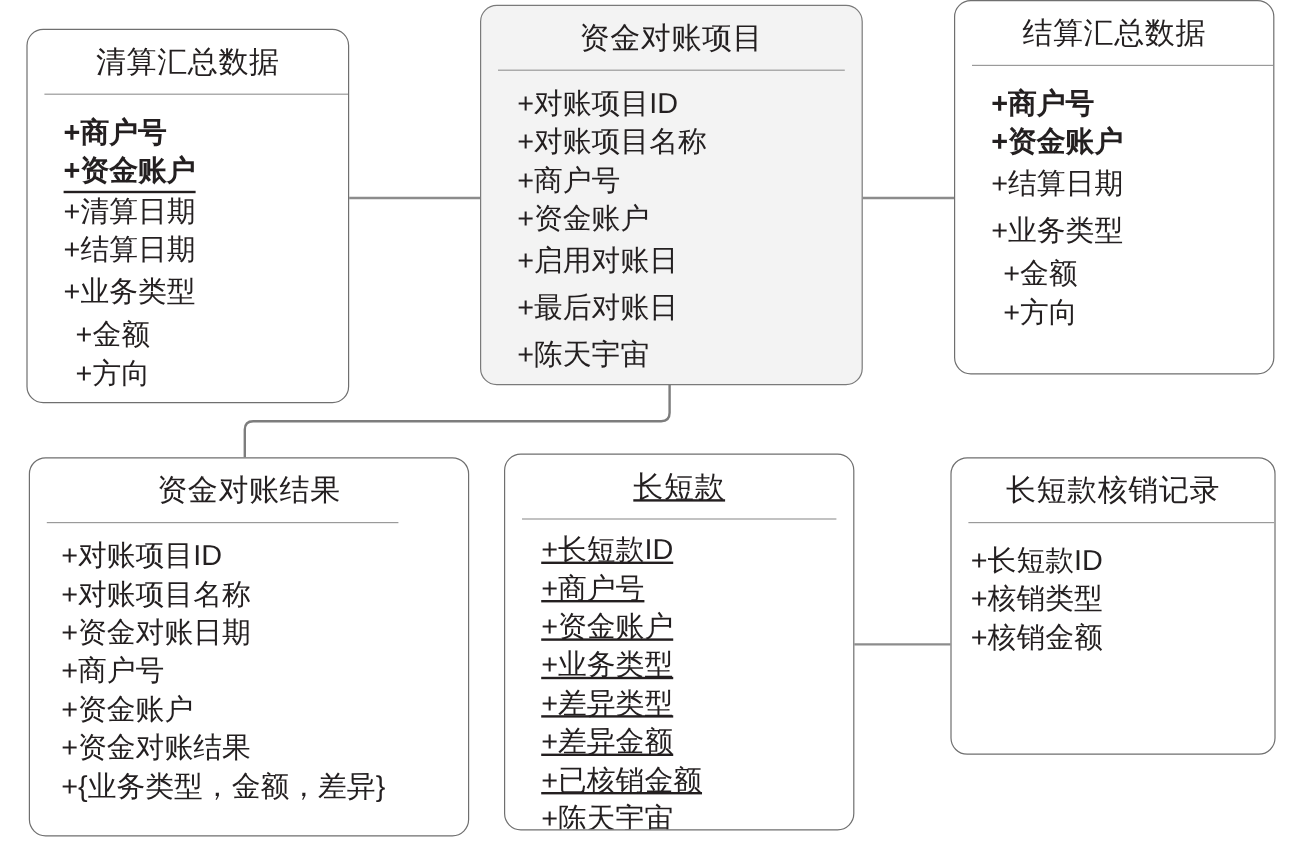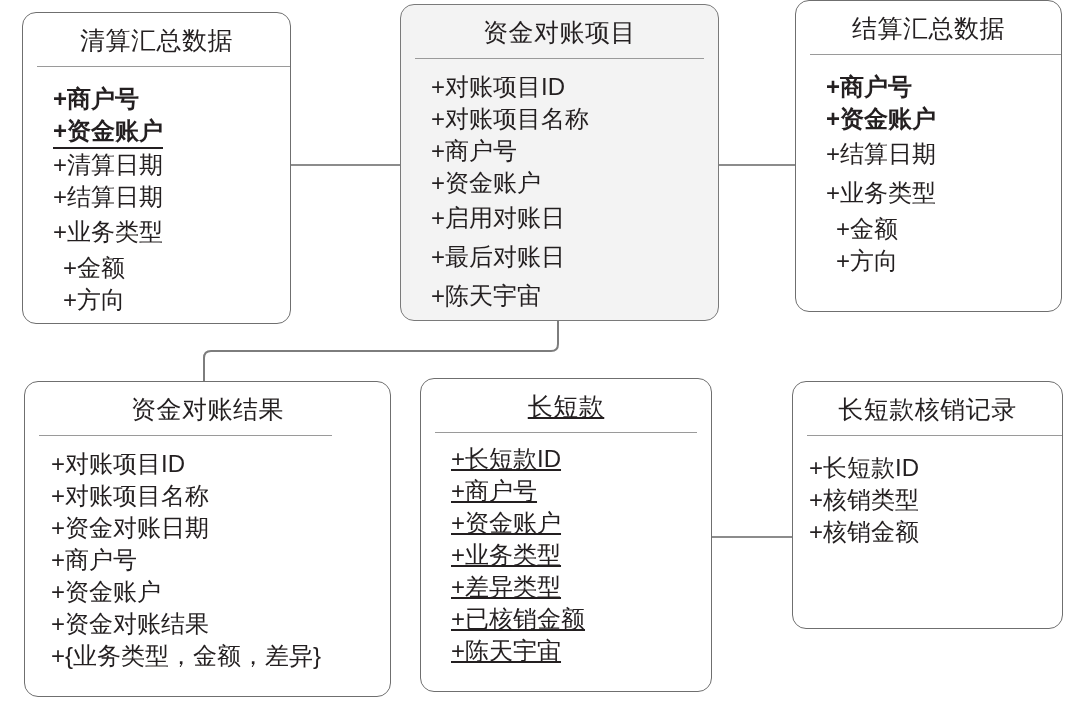--- a/index.html
+++ b/index.html
@@ -101,21 +101,21 @@
 
     <path d="M 291 165 L 400 165" fill="none" stroke="#8c8c8c" stroke-width="2"></path>
 
     <path d="M 719 165 L 795 165" fill="none" stroke="#8c8c8c" stroke-width="2"></path>
 
     <path d="M 558 320 L 558 344 Q 558 351 551 351 L 211 351 Q 204 351 204 358 L 204 381" fill="none" stroke="#7d7d7d" stroke-width="2" stroke-linecap="butt"></path>
 
     <path d="M 712 537 L 792 537" fill="none" stroke="#8c8c8c" stroke-width="2"></path>
   </svg>
 
-  <div class="uml-class" style="left:22px; top:12px; width:269px; height:312px;">
+  <div class="uml-class" style="left:22px; top:24px; width:269px; height:312px;">
     <div class="class-title">清算汇总数据</div>
     <div class="title-rule full"></div>
     <ul class="attr-list">
       <li class="attr key">+商户号</li>
       <li class="attr-wrap"><span class="attr key sep-under">+资金账户</span></li>
       <li class="attr">+清算日期</li>
       <li class="attr">+结算日期</li>
       <li class="attr loose">+业务类型</li>
       <li class="attr indent">+金额</li>
       <li class="attr indent">+方向</li>
@@ -165,20 +165,21 @@
 
   <div class="uml-class" style="left:420px; top:378px; width:292px; height:314px;text-decoration:underline;">
     <div class="class-title">长短款</div>
     <div class="title-rule" style="margin-right:14px;"></div>
     <ul class="attr-list" style="padding-top:10px;">
       <li class="attr">+长短款ID</li>
       <li class="attr">+商户号</li>
       <li class="attr">+资金账户</li>
       <li class="attr">+业务类型</li>
       <li class="attr">+差异类型</li>
+      <li class="attr">+差异金额</li>
       <li class="attr">+已核销金额</li>
       <li class="attr">+陈天宇宙</li>
     </ul>
   </div>
 
   <div class="uml-class" style="left:792px; top:381px; width:271px; height:248px;">
     <div class="class-title">长短款核销记录</div>
     <div class="title-rule full"></div>
     <ul class="attr-list">
       <li class="attr" style="padding-left:16px;">+长短款ID</li>

